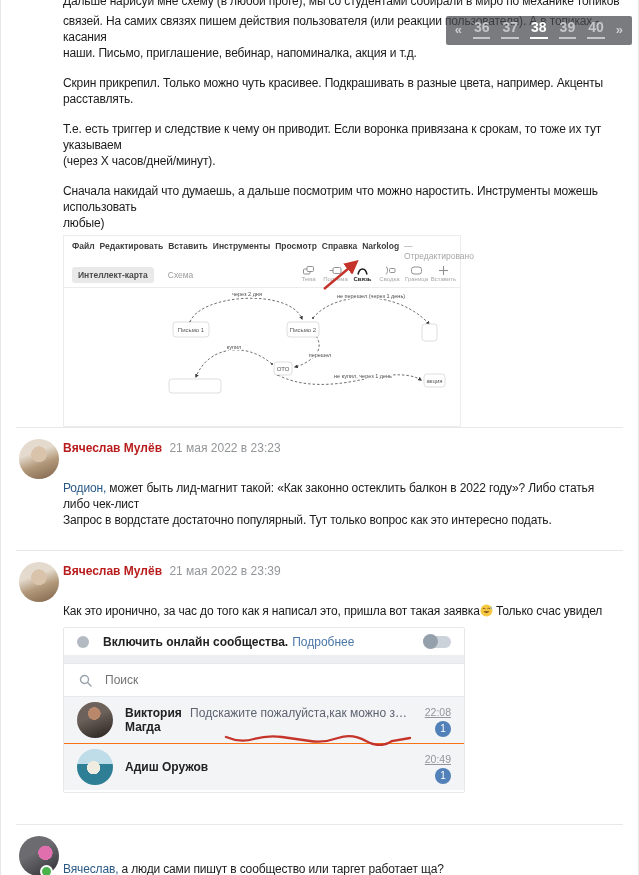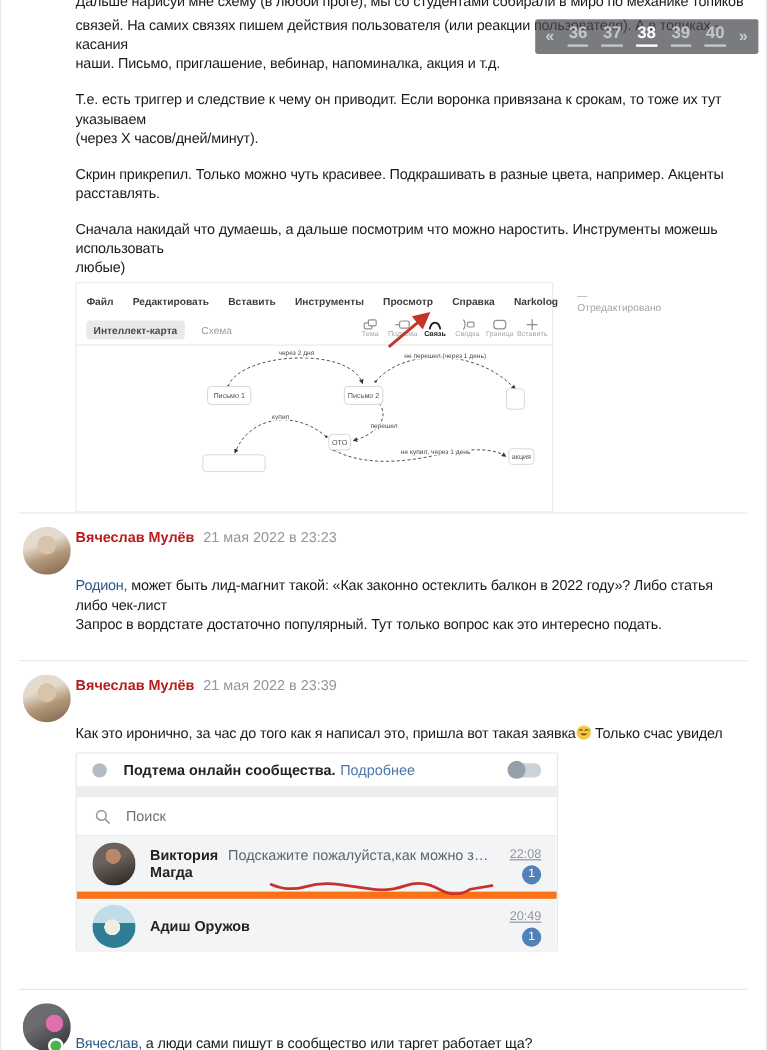--- a/index.html
+++ b/index.html
@@ -14,21 +14,21 @@
   .p1{margin-top:3px;} .pgap{margin-top:14px;}
 
   
   .pagination{position:absolute;top:16px;right:6px;background:rgba(70,72,76,0.72);border-radius:2px;padding:4px 9px 6px;display:flex;align-items:center;gap:11px;z-index:30;}
   .pg-arrow{color:#c9ccd1;font-size:13px;font-weight:bold;line-height:16px;cursor:pointer;}
   .pg-num{font-size:14px;font-weight:bold;line-height:15px;color:#c3c7cc;border-bottom:2px solid rgba(210,212,216,0.85);padding:0 1px 2px;cursor:pointer;}
   .pg-num.cur{color:#fff;border-bottom-color:#fff;}
 
   
   .shot{position:relative;width:396px;height:190px;margin-top:4px;border:1px solid #ececec;background:#fff;}
-  .mm-menu{display:flex;align-items:center;gap:16px;padding:5px 0 2px 8px;font-size:8.5px;font-weight:bold;color:#3d3d3d;}
+  .mm-menu{display:flex;align-items:flex-start;gap:5px;padding:5px 0 2px 8px;font-size:8.5px;font-weight:bold;color:#3d3d3d;}
   .mm-menu .muted{font-weight:normal;color:#a6a6a6;}
   .mm-tabs{position:relative;height:24px;border-bottom:1px solid #ececec;display:flex;align-items:center;padding-left:8px;gap:8px;}
   .mm-tab{font-size:8.5px;font-weight:bold;color:#4a4a4a;background:#e9e9e9;border-radius:3px;padding:3px 6px;}
   .mm-tab.ghost{background:transparent;font-weight:normal;color:#9d9d9d;}
   .mm-tools{position:absolute;right:3px;top:0;display:flex;}
   .mm-tool{width:27px;display:flex;flex-direction:column;align-items:center;gap:1px;padding-top:2px;}
   .mm-tool .lbl{font-size:6px;color:#a8a8a8;transform:translateY(-1px);}
   .mm-tool.on .lbl{color:#1a1a1a;font-weight:bold;}
   .mm-canvas{position:absolute;left:0;top:42px;}
   .mm-overlay{position:absolute;left:0;top:0;pointer-events:none;}
@@ -53,21 +53,21 @@
   .vk-banner{height:27px;display:flex;align-items:center;padding:0 13px;}
   .vk-dot{width:12px;height:12px;border-radius:50%;background:#b3bac2;margin-right:14px;}
   .vk-banner-title{font-size:12px;font-weight:bold;color:#222;}
   .vk-banner-link{font-size:12px;color:#4a76a8;margin-left:4px;}
   .vk-toggle{margin-left:auto;position:relative;width:28px;height:12px;border-radius:7px;background:#ccd2d9;}
   .vk-knob{position:absolute;left:0;top:-2px;width:15px;height:15px;border-radius:50%;background:#95a0ad;}
   .vk-band{height:8px;background:#edeef0;border-bottom:1px solid #e7e8ec;}
   .vk-search{height:32px;display:flex;align-items:center;gap:13px;padding:0 15px;border-bottom:1px solid #e7e8ec;}
   .vk-search-ph{font-size:12px;color:#737373;}
   .vk-row{height:46px;display:flex;align-items:center;gap:12px;padding:0 13px;background:#f3f4f6;}
-  .vk-row + .vk-row{border-top:6px solid #f97316;}
+  .vk-row + .vk-row{border-top:1px solid #f97316;}
   .vk-av{width:36px;height:36px;border-radius:50%;flex-shrink:0;}
   .av-viktoria{background:radial-gradient(circle at 48% 32%,#b9886b 0 20%,transparent 21%),linear-gradient(160deg,#6d625b 0 40%,#241f1c 100%);}
   .av-adish{background:radial-gradient(circle at 46% 52%,#f0ece0 0 24%,transparent 25%),linear-gradient(180deg,#bfdde8 0 42%,#2e7e96 42% 100%);}
   .vk-mid{flex:1;min-width:0;display:flex;flex-direction:row;gap:3px;}
   .vk-name{font-size:12px;font-weight:bold;color:#222;}
   .vk-preview{font-size:12px;color:#5d6470;white-space:nowrap;overflow:hidden;text-overflow:ellipsis;}
   .vk-right{display:flex;flex-direction:column;align-items:flex-end;gap:3px;padding-top:2px;}
   .vk-time{font-size:10.5px;color:#939699;text-decoration:underline;}
   .vk-badge{min-width:16px;height:16px;border-radius:8px;background:#5181b8;color:#fff;font-size:10px;line-height:16px;text-align:center;}
   .squiggle{position:absolute;left:160px;top:102px;pointer-events:none;}
@@ -86,24 +86,24 @@
     <span class="pg-num">40</span>
     <span class="pg-arrow">»</span>
   </div>
 
   <div class="intro">
     <div class="clip">
         <div class="rich">Дальше нарисуй мне схему (в любой проге), мы со студентами собирали в миро по механике топиков и</div>
       </div>
     <div class="rich p1">связей. На самих связях пишем действия пользователя (или реакции пользователя). А в топиках - касания
 наши. Письмо, приглашение, вебинар, напоминалка, акция и т.д.</div>
+    <div class="rich pgap">Скрин прикрепил. Только можно чуть красивее. Подкрашивать в разные цвета, например. Акценты
+расставлять.</div>
     <div class="rich pgap">Т.е. есть триггер и следствие к чему он приводит. Если воронка привязана к срокам, то тоже их тут указываем
 (через Х часов/дней/минут).</div>
-    <div class="rich pgap">Скрин прикрепил. Только можно чуть красивее. Подкрашивать в разные цвета, например. Акценты
-расставлять.</div>
     <div class="rich pgap">Сначала накидай что думаешь, а дальше посмотрим что можно наростить. Инструменты можешь использовать
 любые)</div>
 
     <div class="shot">
       <div class="mm-menu">
         <span>Файл</span>
         <span>Редактировать</span>
         <span>Вставить</span>
         <span>Инструменты</span>
         <span>Просмотр</span>
@@ -239,21 +239,21 @@
             <circle cx="6.5" cy="6.5" r="6" fill="#f7c843"></circle>
             <path d="M3,4.6 Q4.1,3.4 5.2,4.6" fill="none" stroke="#7a5413" stroke-width="0.9" stroke-linecap="round"></path>
             <path d="M7.6,4.6 Q8.7,3.4 9.8,4.6" fill="none" stroke="#7a5413" stroke-width="0.9" stroke-linecap="round"></path>
             <path d="M3.4,7.2 Q6.5,10.6 9.6,7.2 Z" fill="#7a4413"></path>
             <path d="M11.2,2.6 q1.6,1.8 0,2.6 q-1.6,-0.8 0,-2.6" fill="#64b5f6"></path>
           </svg><span> Только счас увидел</span></div>
 
       <div class="vkshot">
         <div class="vk-banner">
           <span class="vk-dot"></span>
-          <span class="vk-banner-title">Подтема онлайн сообщества.</span>
+          <span class="vk-banner-title">Включить онлайн сообщества.</span>
           <span class="vk-banner-link">Подробнее</span>
           <span class="vk-toggle">
               <span class="vk-knob"></span>
             </span>
         </div>
         <div class="vk-band"></div>
         <div class="vk-search">
           <svg width="13" height="13" viewBox="0 0 13 13">
               <circle cx="5.5" cy="5.5" r="4" fill="none" stroke="#99a2ad" stroke-width="1.4"></circle>
               <line x1="8.6" y1="8.6" x2="12" y2="12" stroke="#99a2ad" stroke-width="1.4" stroke-linecap="round"></line>

